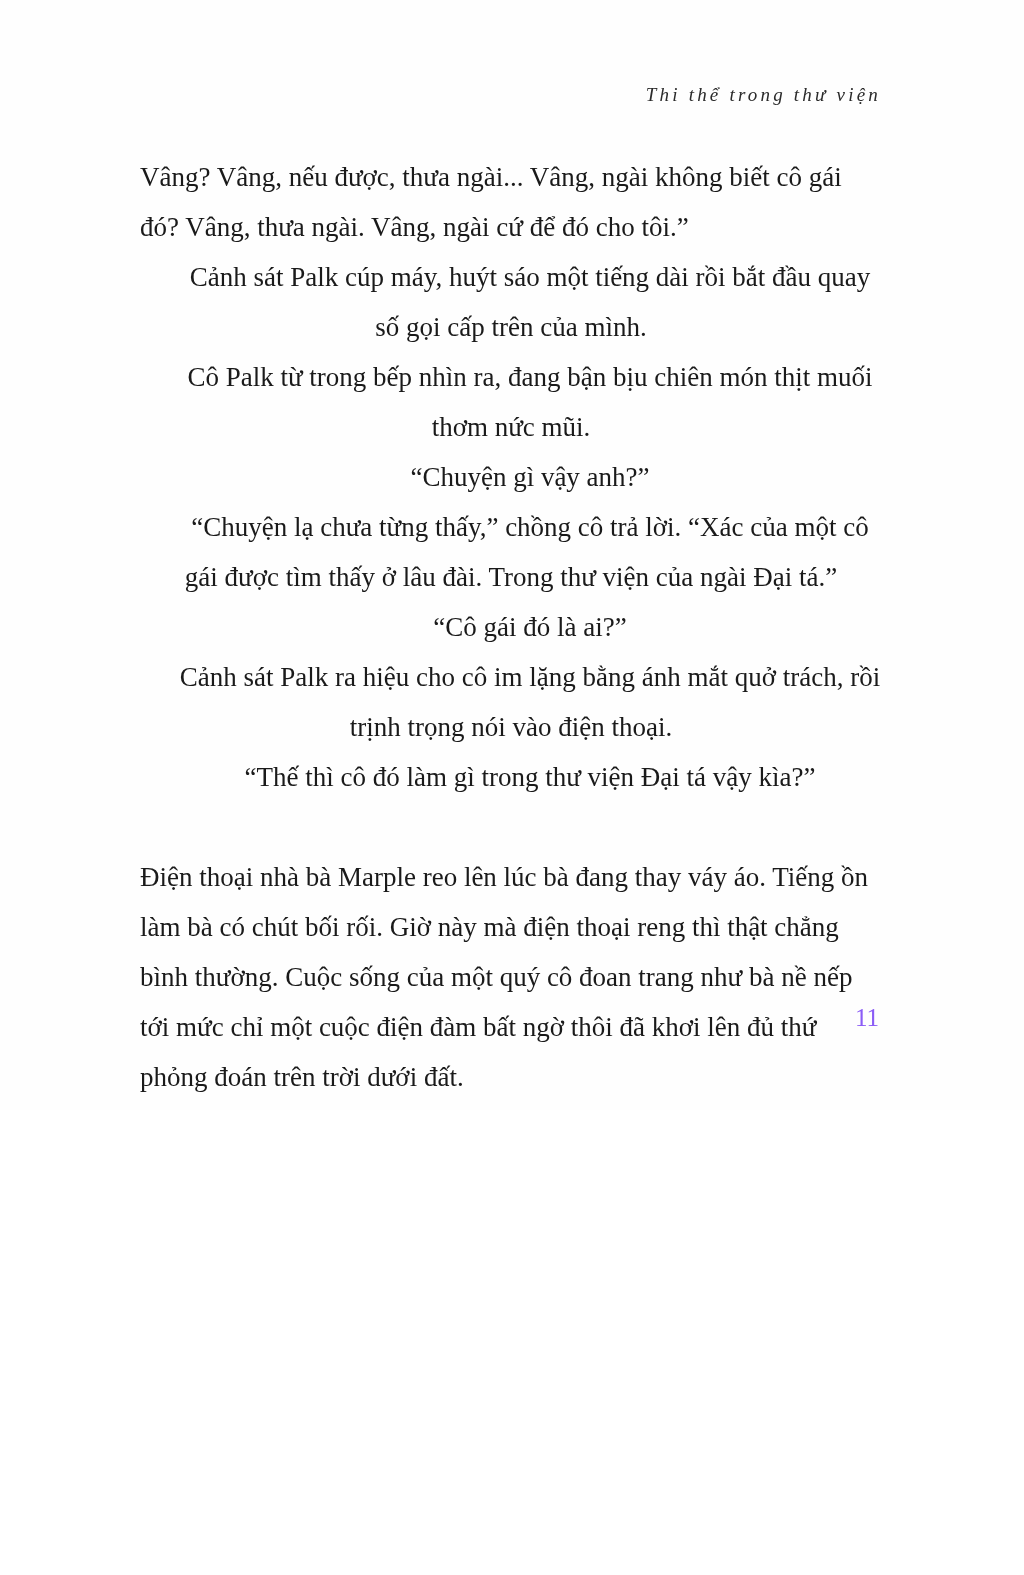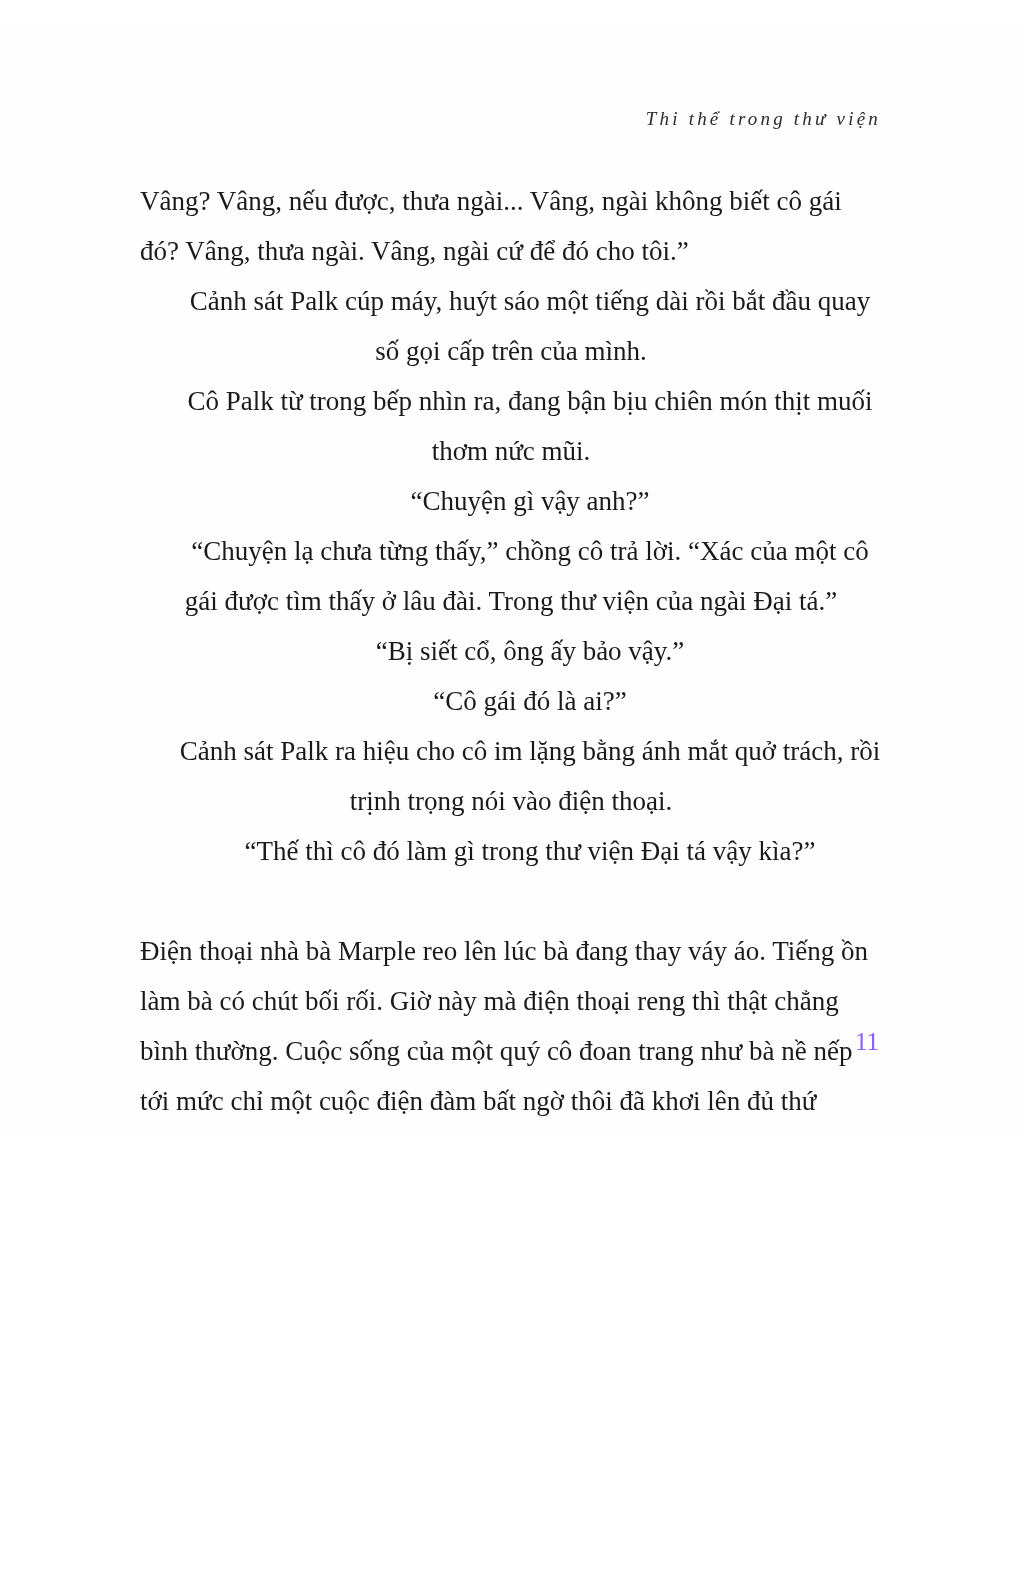--- a/index.html
+++ b/index.html
@@ -14,21 +14,20 @@
     color: #1a1a1a;
     -webkit-font-smoothing: antialiased;
   }
   .page {
     position: relative;
     width: 1024px;
     height: 1110px;
     box-sizing: border-box;
     background: #fefefe;
     overflow: hidden;
-    margin-top: 24px;
   }
   .running-head {
     position: absolute;
     top: 84px;
     right: 143px;
     font-family: "Liberation Serif", serif;
     font-style: italic;
     font-size: 19px;
     letter-spacing: 3.2px;
     color: #2b2b2b;
@@ -68,21 +67,20 @@
 <div class="page">
 
   <div class="running-head">Thi thể trong thư viện</div>
 
   <div class="body-text" id="body-text">
       <p class="">Vâng? Vâng, nếu được, thưa ngài... Vâng, ngài không biết cô gái đó? Vâng, thưa ngài. Vâng, ngài cứ để đó cho tôi.”</p>
       <p class="indent ">Cảnh sát Palk cúp máy, huýt sáo một tiếng dài rồi bắt đầu quay số gọi cấp trên của mình.</p>
       <p class="indent ">Cô Palk từ trong bếp nhìn ra, đang bận bịu chiên món thịt muối thơm nức mũi.</p>
       <p class="indent ">“Chuyện gì vậy anh?”</p>
       <p class="indent ">“Chuyện lạ chưa từng thấy,” chồng cô trả lời. “Xác của một cô gái được tìm thấy ở lâu đài. Trong thư viện của ngài Đại tá.”</p>
-      <p class="indent ">“Bị siết cổ, ông ấy bảo vậy.”</p>
       <p class="indent ">“Cô gái đó là ai?”</p>
       <p class="indent ">Cảnh sát Palk ra hiệu cho cô im lặng bằng ánh mắt quở trách, rồi trịnh trọng nói vào điện thoại.</p>
       <p class="indent ">“Thế thì cô đó làm gì trong thư viện Đại tá vậy kìa?”</p>
       <p class="gap">Điện thoại nhà bà Marple reo lên lúc bà đang thay váy áo. Tiếng ồn làm bà có chút bối rối. Giờ này mà điện thoại reng thì thật chẳng bình thường. Cuộc sống của một quý cô đoan trang như bà nề nếp tới mức chỉ một cuộc điện đàm bất ngờ thôi đã khơi lên đủ thứ phỏng đoán trên trời dưới đất.</p>
     </div>
 
   <div class="folio">11</div>
 
 </div>
 

